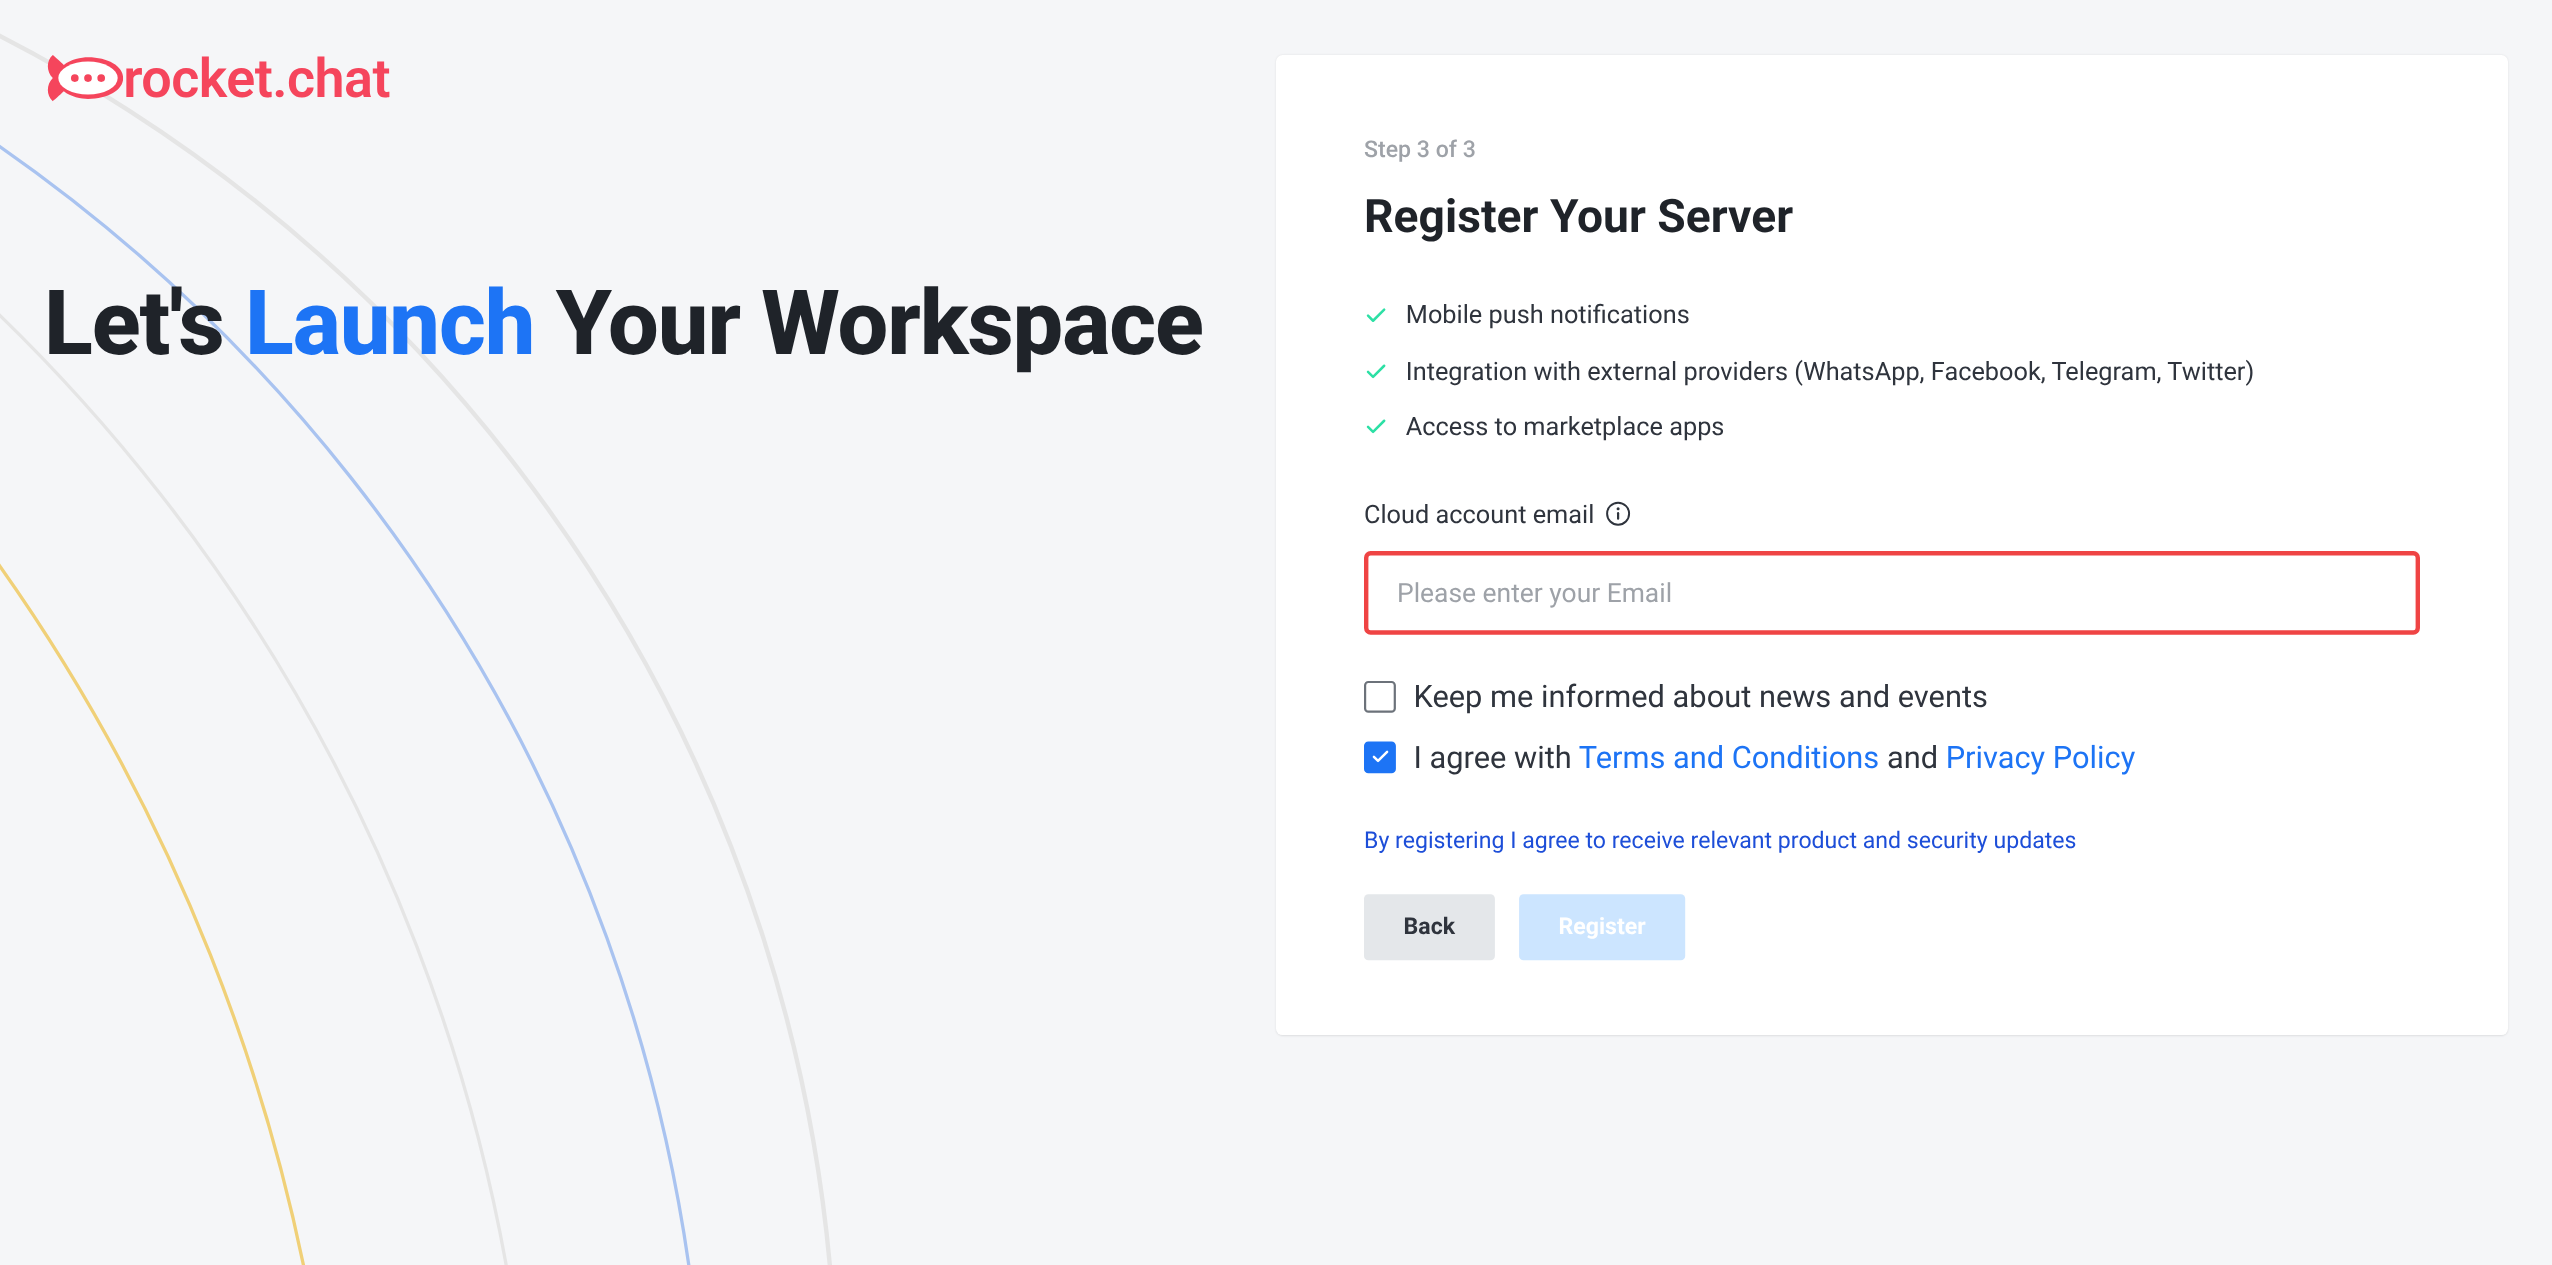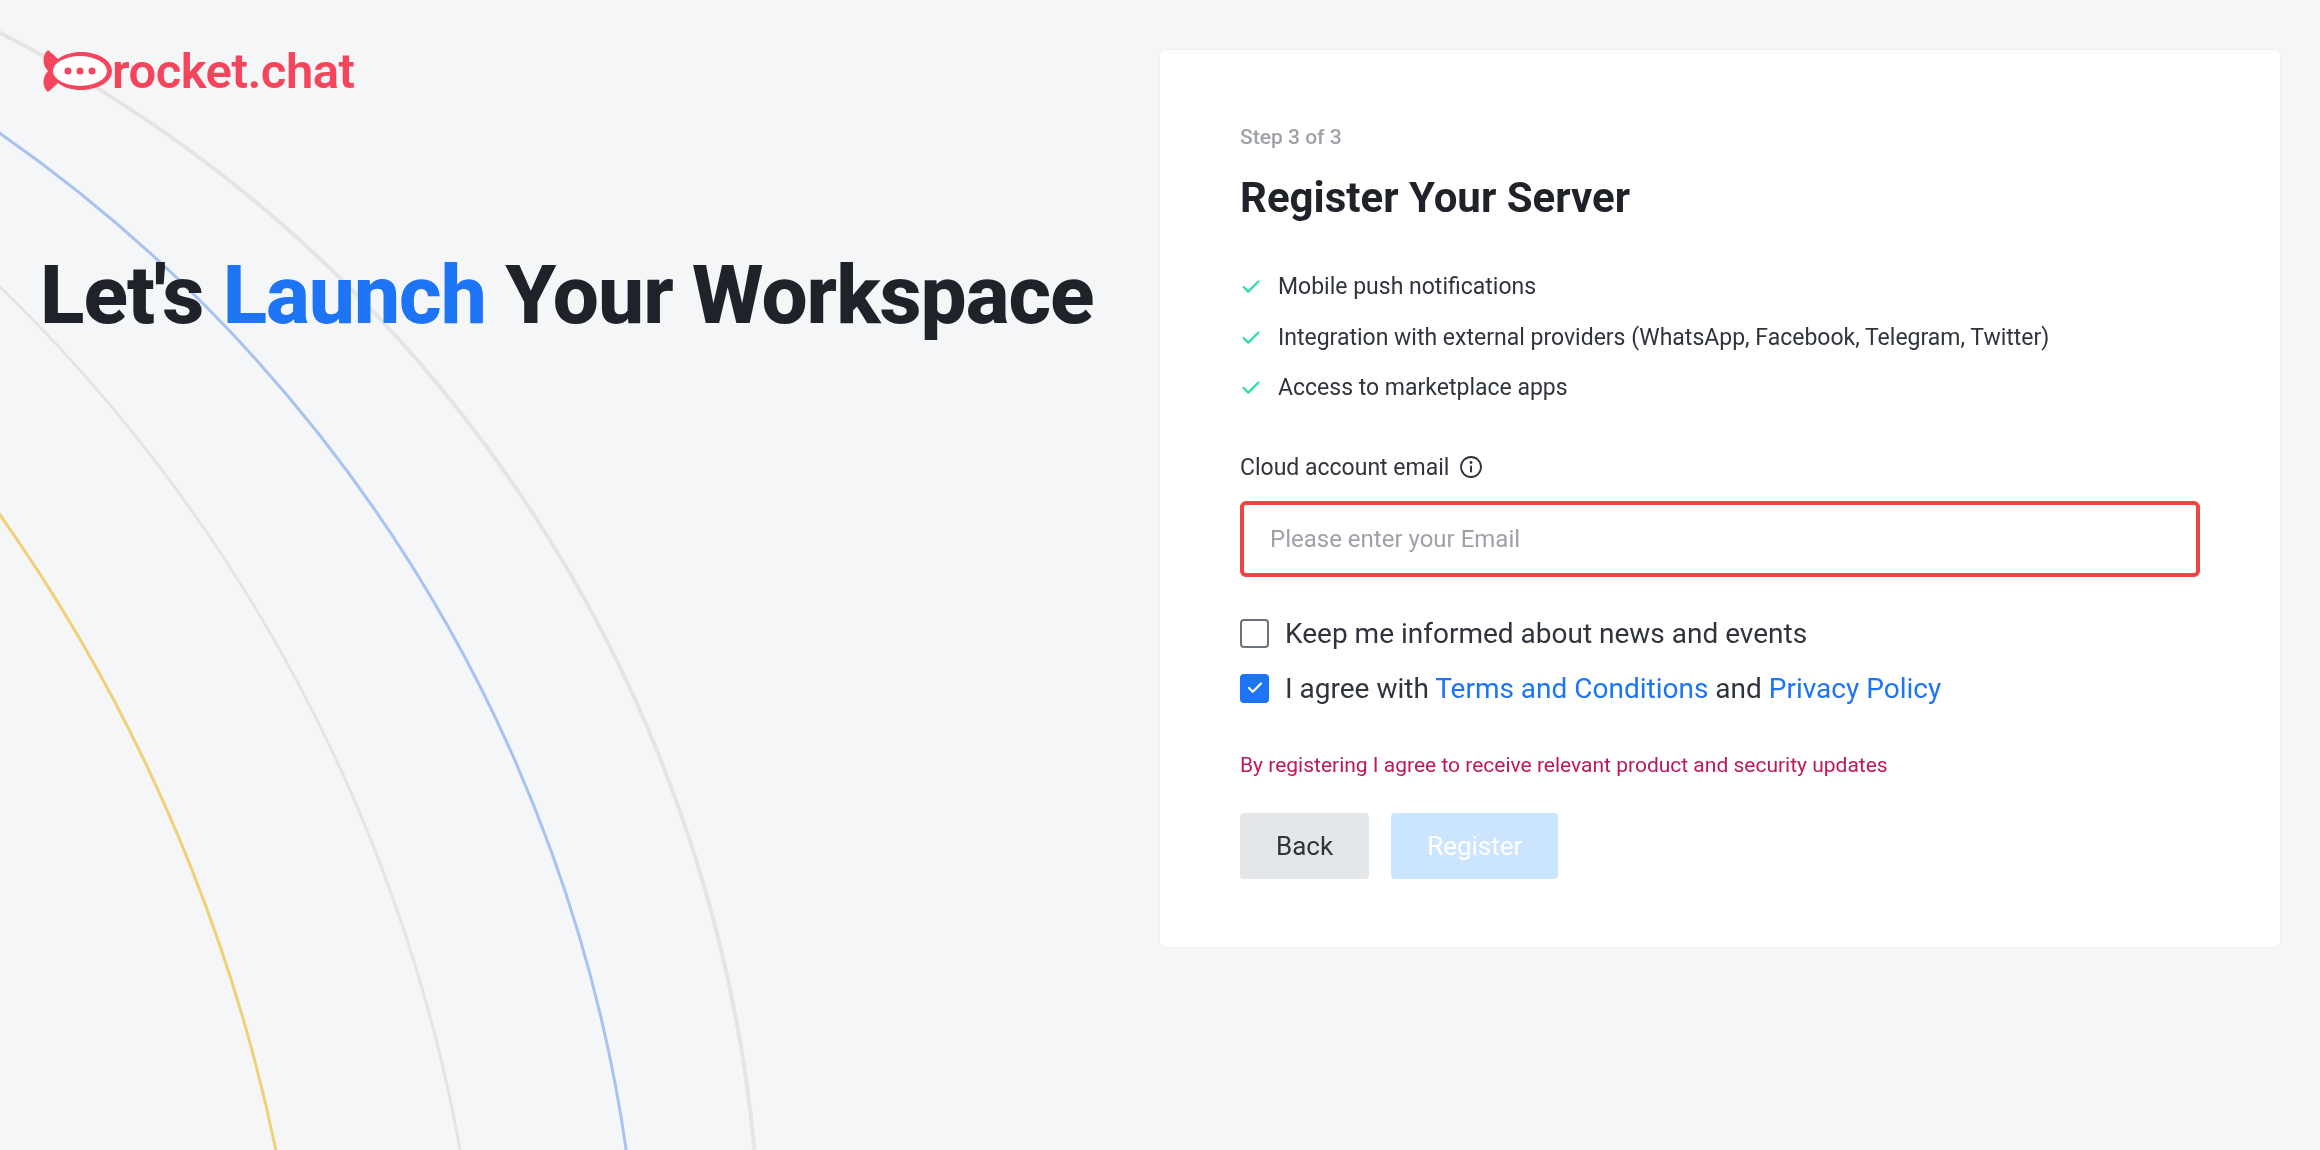--- a/index.html
+++ b/index.html
@@ -158,31 +158,31 @@
       font-size: 28px;
       color: #2F343D;
     }
     .link {
       color: #1D74F5;
       text-decoration: none;
       cursor: pointer;
     }
     .disclaimer {
       font-size: 21px;
-      color: #be185d;
+      color: #1d4ed8;
       margin-bottom: 36px;
     }
     .button-row {
       display: flex;
       gap: 22px;
     }
     .btn {
       padding: 18px 36px;
-      font-size: 26px;
-      font-weight: 400;
+      font-size: 21px;
+      font-weight: 700;
       border-radius: 4px;
       border: none;
       cursor: pointer;
       font-family: inherit;
     }
     .btn-back {
       background: #E4E7EA;
       color: #2F343D;
     }
     .btn-register {

